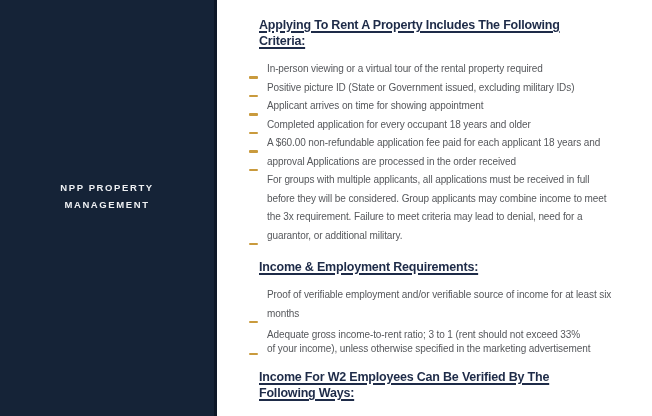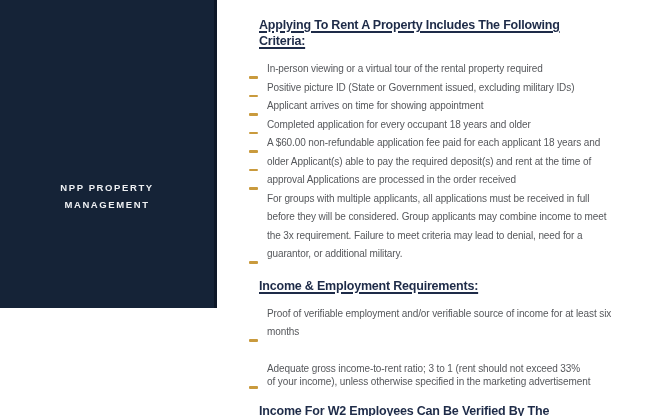--- a/index.html
+++ b/index.html
@@ -3,21 +3,21 @@
 <meta charset="utf-8">
 <style>
   html,body{margin:0;padding:0;background:#ffffff;}
   .page{
     position:relative;width:652px;height:416px;overflow:hidden;
     background:var(--content-bg,#ffffff);
     font-family:"Liberation Sans",sans-serif;
   }
   
   .sidebar{
-    position:absolute;left:0;top:0;width:214px;height:308px;
+    position:absolute;left:0;top:0;width:214px;height:416px;
     background:var(--sidebar-bg,#152337);
     border-right:3px solid var(--sidebar-edge,#0d1727);
     box-sizing:content-box;
   }
   .brand{
     position:absolute;top:180px;left:0;width:214px;
     text-align:center;
     color:var(--brand-text,#eef0f3);
     font-weight:bold;font-size:9.5px;letter-spacing:1.6px;line-height:16.5px;
   }
@@ -40,21 +40,21 @@
   .dash{
     flex:0 0 9px;height:2.4px;border-radius:1px;
     background:var(--dash,#c99a3d);
     margin:8px 9px 0 1px;
   }
   .item-text{
     font-size:10px;line-height:18.5px;letter-spacing:-0.1px;
     color:var(--body-text,#56585c);
     white-space:pre-line;
   }
-  .item.tight .item-text{line-height:13.5px;margin-top:20px;}
+  .item.tight .item-text{line-height:13.5px;margin-top:5px;}
   .item.tight .dash{margin-top:5.5px;}
 </style>
 </head>
 <body>
 
 <div class="page">
 
   <aside class="sidebar">
     <div class="brand">
       <div class="brand-line">NPP PROPERTY</div>
@@ -79,24 +79,20 @@
           <span class="dash"></span>
           <span class="item-text">Applicant arrives on time for showing appointment</span>
         </div>
         <div class="item">
           <span class="dash"></span>
           <span class="item-text">Completed application for every occupant 18 years and older</span>
         </div>
         <div class="item">
           <span class="dash"></span>
           <span class="item-text">A $60.00 non-refundable application fee paid for each applicant 18 years and</span>
-        </div>
-        <div class="item">
-          <span class="dash"></span>
-          <span class="item-text">older Applicant(s) able to pay the required deposit(s) and rent at the time of</span>
         </div>
         <div class="item">
           <span class="dash"></span>
           <span class="item-text">approval Applications are processed in the order received</span>
         </div>
         <div class="item">
           <span class="dash"></span>
           <span class="item-text">For groups with multiple applicants, all applications must be received in full
 before they will be considered. Group applicants may combine income to meet
 the 3x requirement. Failure to meet criteria may lead to denial, need for a

